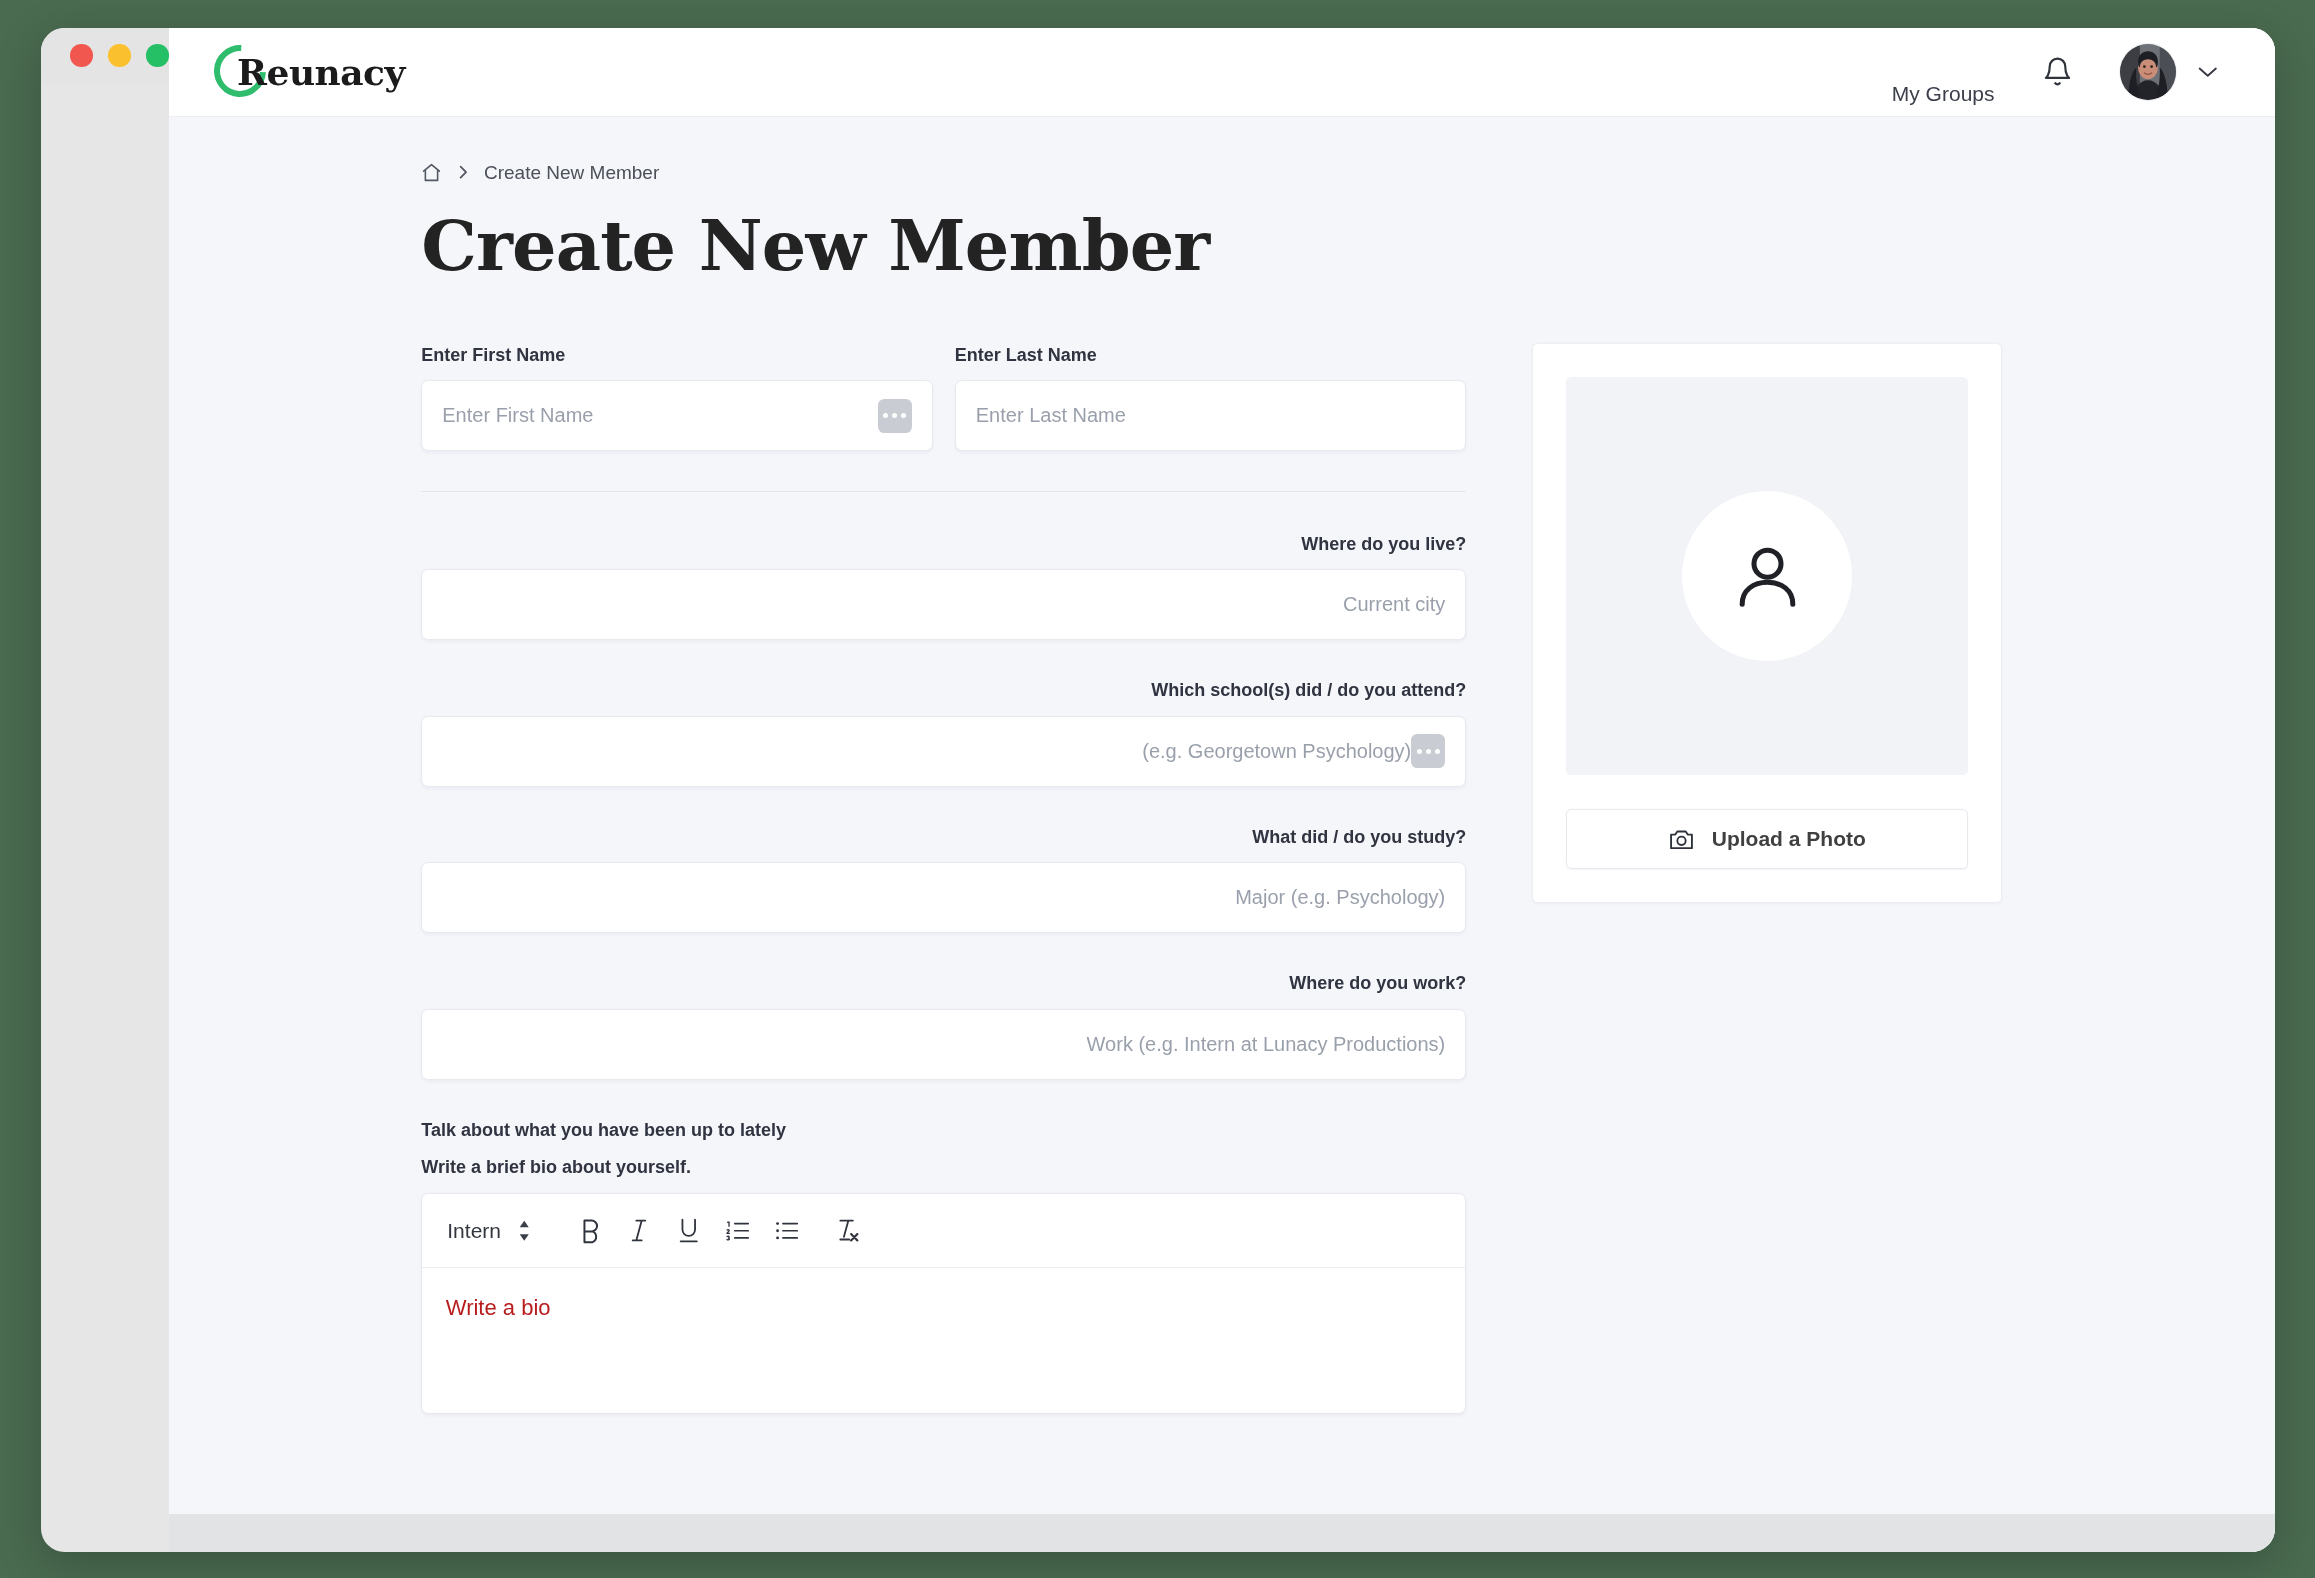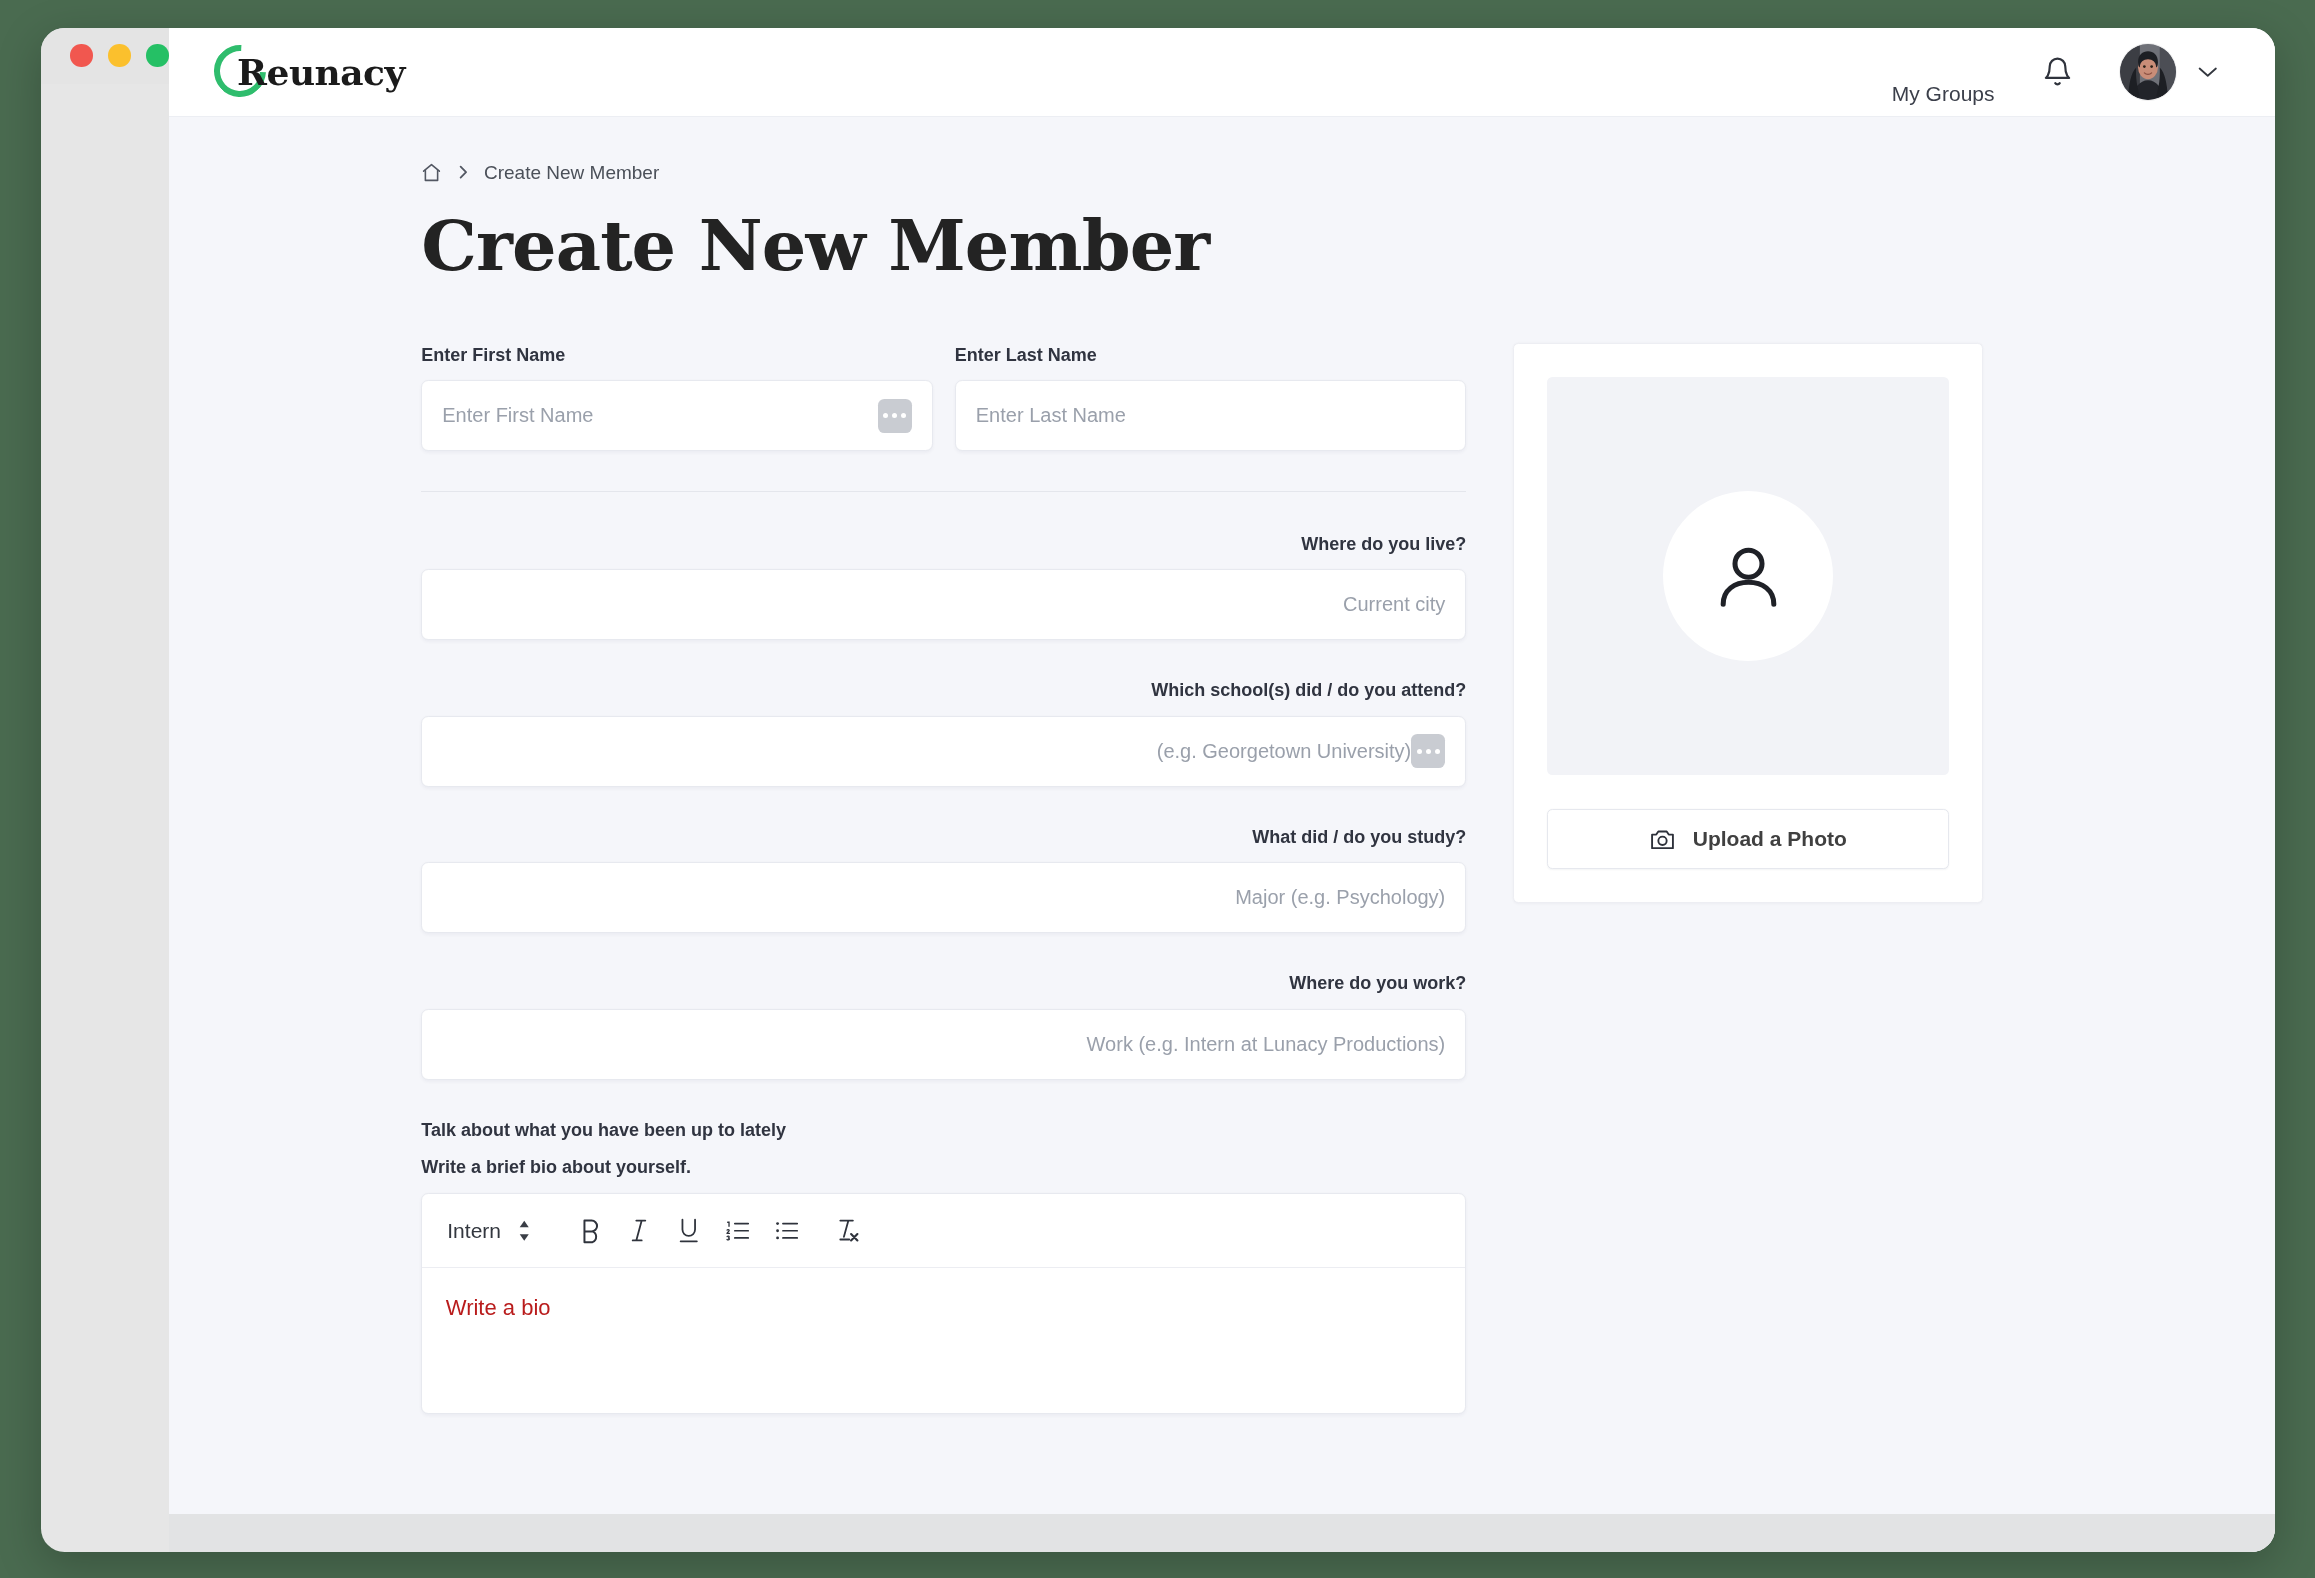--- a/index.html
+++ b/index.html
@@ -131,21 +131,21 @@
 
   .page-title {
     font-family: "DejaVu Serif", "Liberation Serif", serif;
     font-size: 70px;
     font-weight: 700;
     color: #232323;
     letter-spacing: -0.9px;
     margin-bottom: 56px;
   }
 
-  .layout { display: flex; gap: 47px; align-items: flex-start; }
+  .layout { display: flex; gap: 66px; align-items: flex-start; }
   .form-col { width: 1045px; flex: 0 0 auto; }
   .side-col { width: 470px; flex: 0 0 auto; }
 
   .field-label {
     font-size: 18px;
     font-weight: 700;
     color: #303440;
     margin-bottom: 12.7px;
     line-height: 1.38;
   }
@@ -374,21 +374,21 @@
               <div class="field-block">
                 <div class="field-label">Where do you live?</div>
                 <div class="input">
                   <span class="ph">Current city</span>
                 </div>
               </div>
 
               <div class="field-block">
                 <div class="field-label">Which school(s) did / do you attend?</div>
                 <div class="input">
-                  <span class="ph">(e.g. Georgetown University)</span>
+                  <span class="ph">(e.g. Georgetown Psychology)</span>
                   <span class="ellipsis-chip">
                     <i></i>
                       <i></i>
                       <i></i>
                   </span>
                 </div>
               </div>
 
               <div class="field-block">
                 <div class="field-label">What did / do you study?</div>

